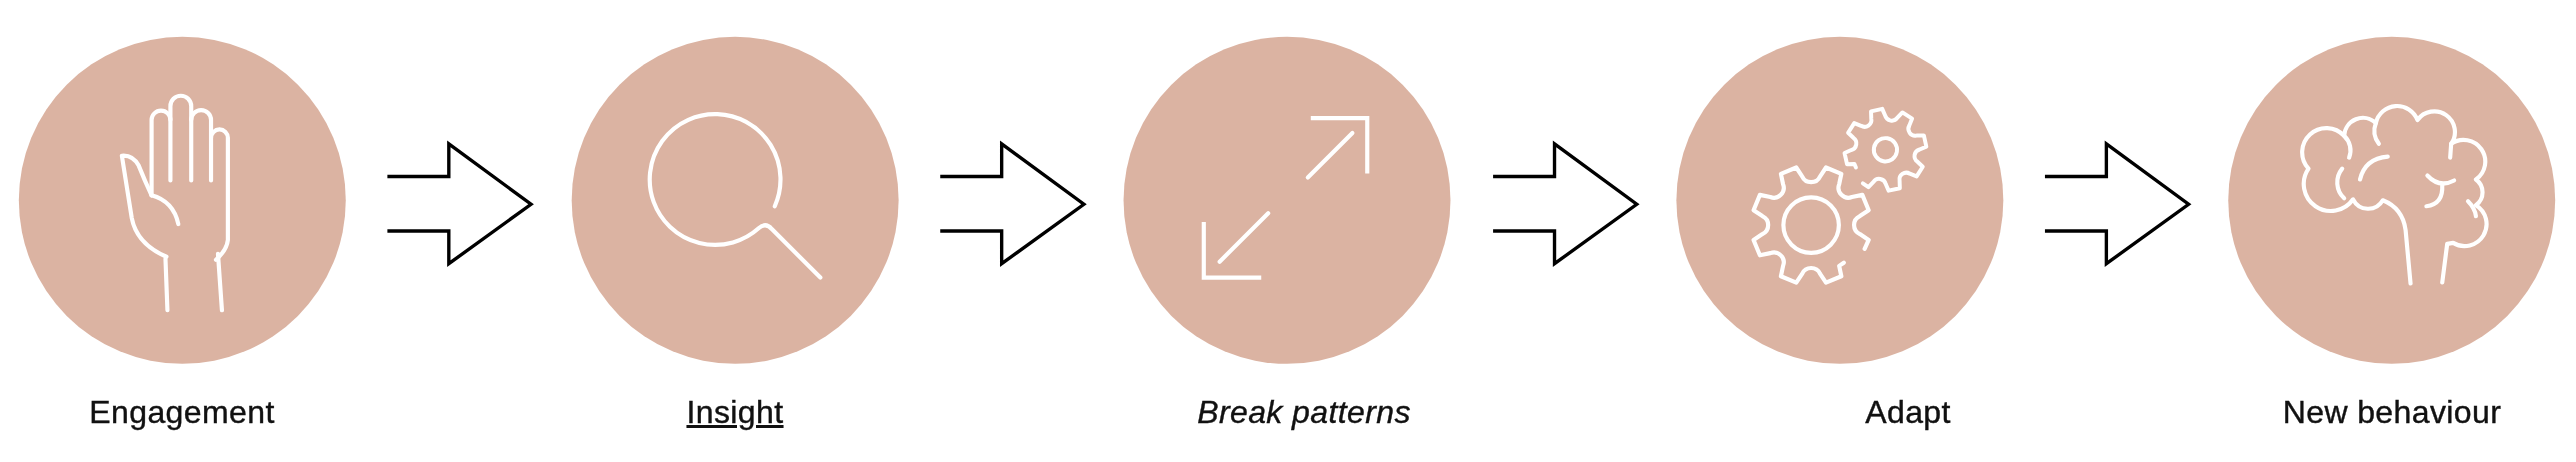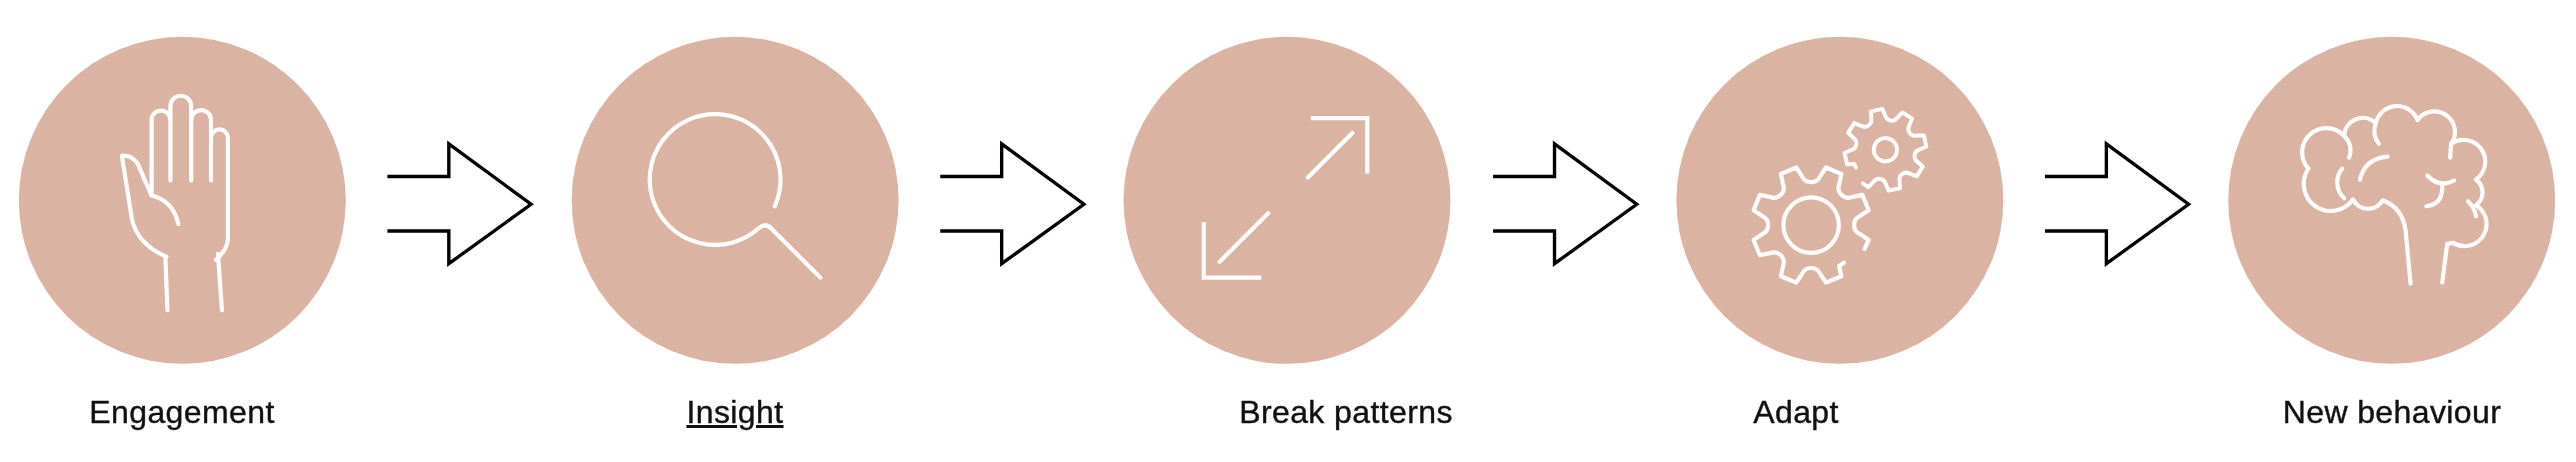--- a/index.html
+++ b/index.html
@@ -151,17 +151,17 @@
         <path d="M2474 145 L2473 159"></path>
         <path d="M2450 177 Q2462 190 2477 182"></path>
         <path d="M2465 187 Q2466 206 2449 208"></path>
         <path d="M2491 203 Q2498 210 2499 218"></path>
       </g>
     </g>
   </svg>
 
   <div class="label" style="left:182px;">Engagement</div>
   <div class="label" style="left:735px;text-decoration:underline;">Insight</div>
-  <div class="label" style="left:1346px;">Break patterns</div>
-  <div class="label" style="left:1796px;">Adapt</div>
+  <div class="label" style="left:1304px;font-style:italic;">Break patterns</div>
+  <div class="label" style="left:1908px;">Adapt</div>
   <div class="label" style="left:2392px;">New behaviour</div>
 </div>
 
 
 </body></html>

